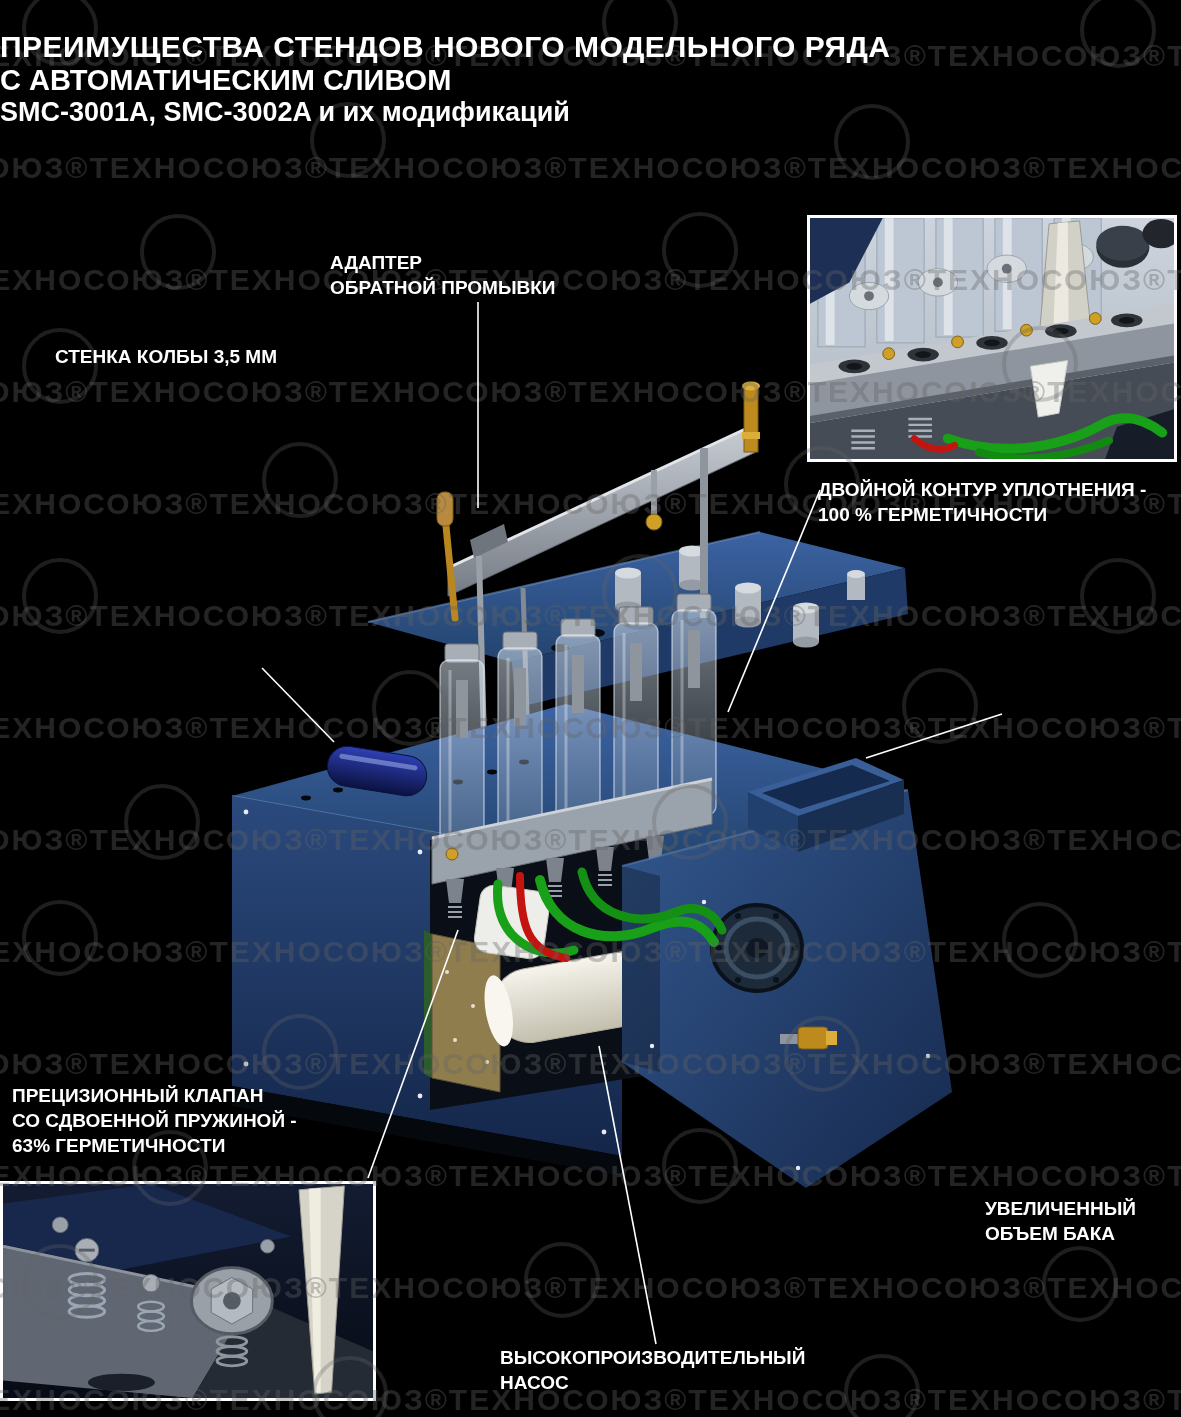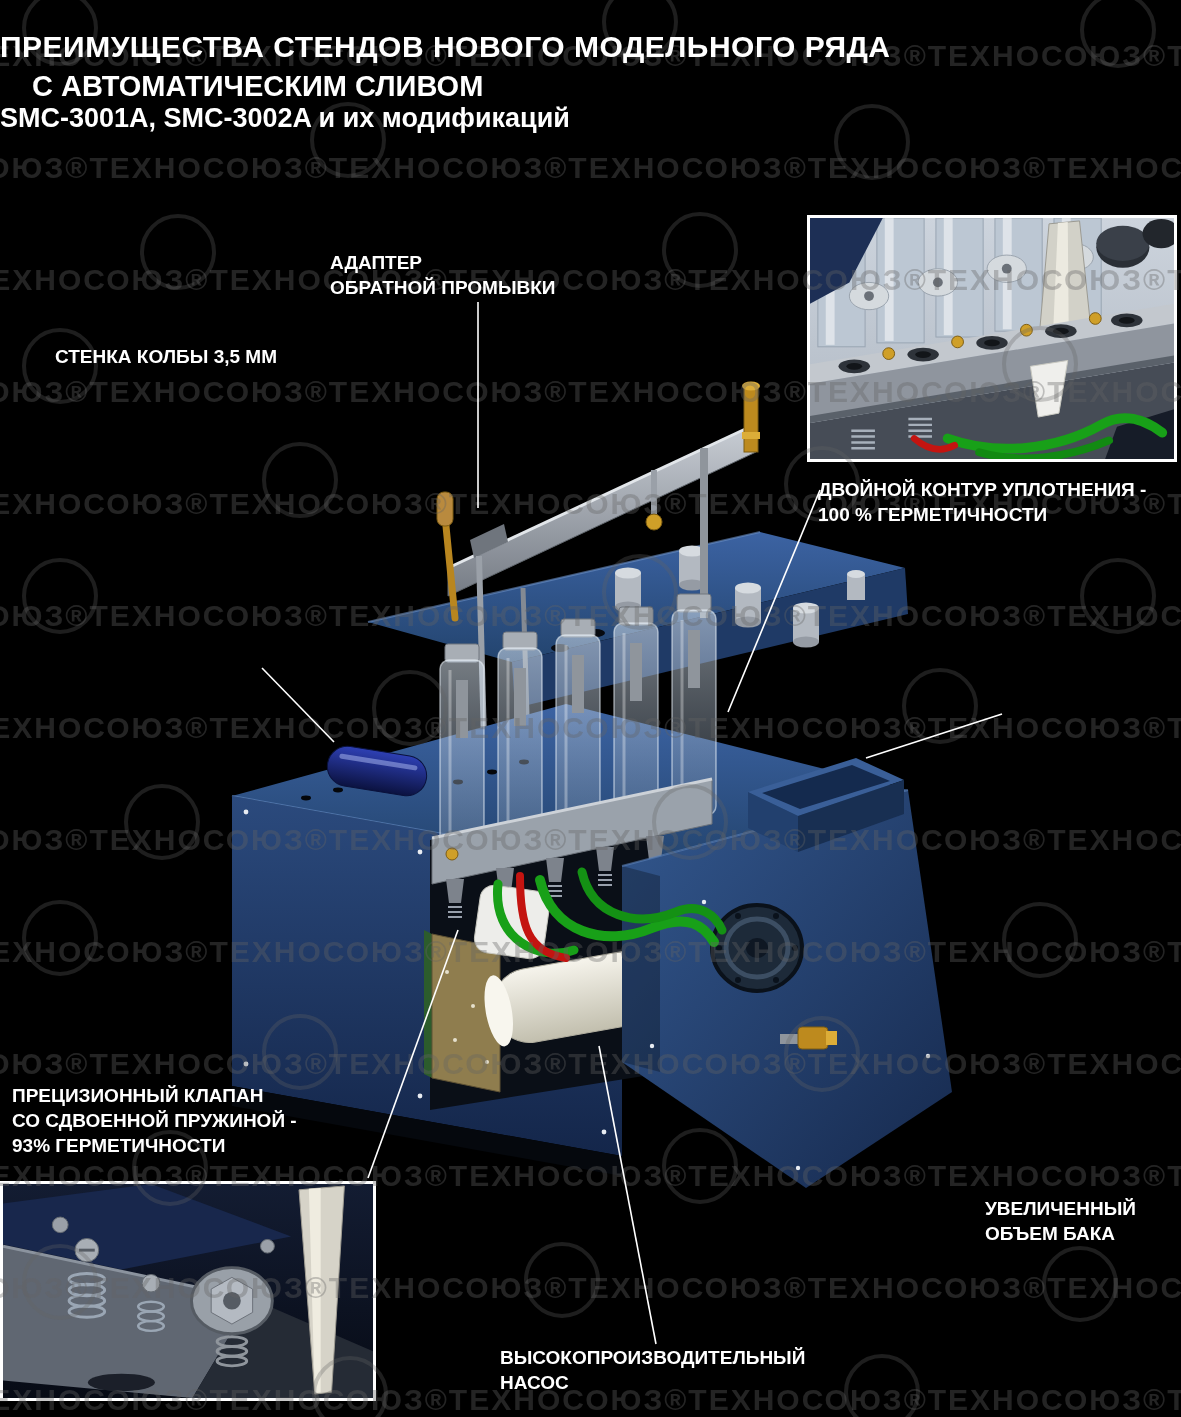--- a/index.html
+++ b/index.html
@@ -7,21 +7,21 @@
         font-family:"Liberation Sans","DejaVu Sans",sans-serif;}
   
   .machine,.callouts,.wm-circles{position:absolute;left:0;top:0;width:1181px;height:1417px;}
   .watermark{position:absolute;left:0;top:0;width:1181px;height:1417px;pointer-events:none;overflow:hidden;}
   .wm-row{white-space:nowrap;font-weight:bold;font-size:30px;letter-spacing:2px;
           line-height:112px;color:rgba(100,100,100,0.36);margin-left:-30px;user-select:none;}
   .wm-row:nth-child(even){margin-left:-150px;}
   
   .title{position:absolute;top:30px;left:0;width:100%;color:#fff;font-weight:bold;z-index:30;}
   .title .t1{font-size:30px;letter-spacing:.5px;}
-  .title .t2{font-size:29px;margin-top:6px;padding-left:32px;}
+  .title .t2{font-size:29px;}
   .title .t3{font-size:27px;}
   
   .label{position:absolute;color:#fff;font-weight:bold;font-size:19px;line-height:1.32;
          white-space:pre-line;text-align:left;z-index:30;}
   .align-left{text-align:center;}
   #lab-adapter{left:330px;top:250px;width:270px;}
   #lab-flask{left:26px;top:344px;width:280px;}
   #lab-filter{left:8px;top:620px;width:290px;}
   #lab-seal{left:818px;top:477px;width:352px;}
   #lab-shelf{left:1000px;top:686px;width:152px;}
@@ -422,19 +422,19 @@
     <div class="t3">SMC-3001A, SMC-3002A и их модификаций</div>
   </header>
 
   <div class="label" id="lab-adapter">АДАПТЕР
 ОБРАТНОЙ ПРОМЫВКИ</div>
   <div class="label align-left" id="lab-flask">СТЕНКА КОЛБЫ 3,5 ММ</div>
   <div class="label" id="lab-seal">ДВОЙНОЙ КОНТУР УПЛОТНЕНИЯ -
 100 % ГЕРМЕТИЧНОСТИ</div>
   <div class="label" id="lab-valve">ПРЕЦИЗИОННЫЙ КЛАПАН
 СО СДВОЕННОЙ ПРУЖИНОЙ -
-93% ГЕРМЕТИЧНОСТИ</div>
+63% ГЕРМЕТИЧНОСТИ</div>
   <div class="label" id="lab-tank">УВЕЛИЧЕННЫЙ
 ОБЪЕМ БАКА</div>
   <div class="label" id="lab-pump">ВЫСОКОПРОИЗВОДИТЕЛЬНЫЙ
 НАСОС</div>
 
 </div>
 
 </body></html>

